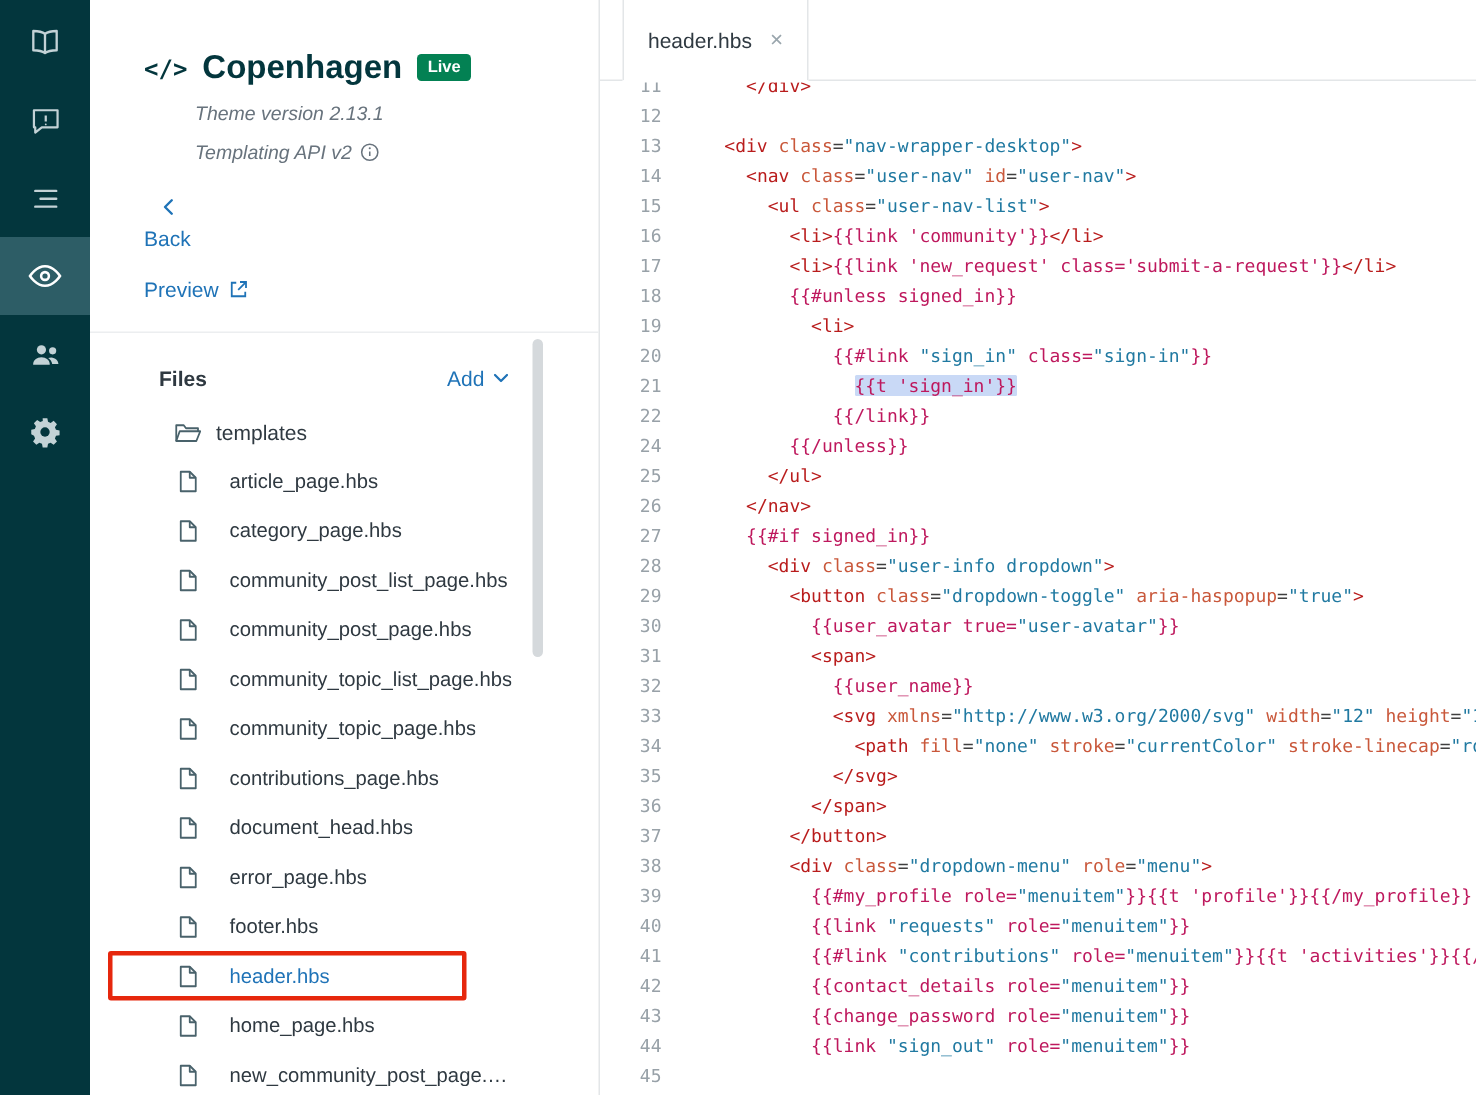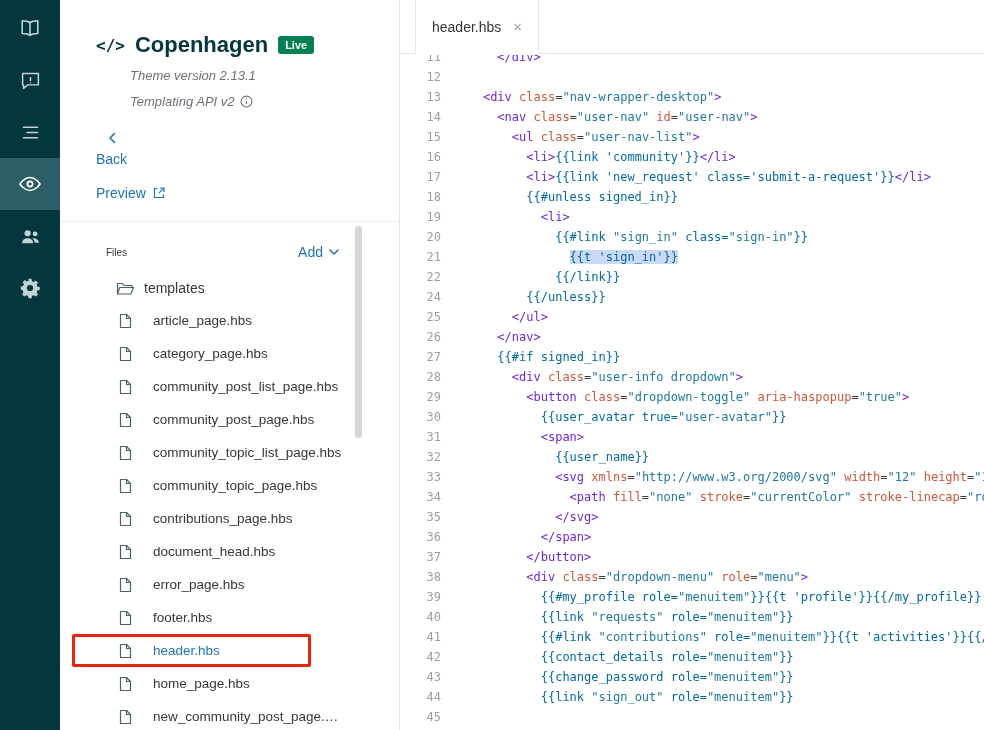--- a/index.html
+++ b/index.html
@@ -21,21 +21,21 @@
   .theme-title { font-size:22px; font-weight:700; color:#03363d; }
   .live-badge { background:#038153; color:#fff; font-size:11px; font-weight:bold; padding:2px 7px; border-radius:3px; line-height:14px; }
   .sub { margin:8px 0 0 34px; color:#68737d; font-size:13px; height:18px; display:flex; align-items:center; gap:5px;font-style:italic; }
   .sub:first-of-type { margin-top:10px; }
   .link-row { display:flex; align-items:center; gap:7px; color:#1f73b7; font-size:14px; text-decoration:none; width:max-content; }
   .back-link { margin:22px 0 0 0;flex-direction:column; }
   .preview-link { margin:18px 0 0 0; }
 
   .files-section { position:relative; border-top:1px solid #eceef0; height:519px; overflow:hidden; }
   .files-header { display:flex; justify-content:space-between; align-items:center; padding:22px 60px 12px 46px; }
-  .files-heading { font-size:10px; color:#2f3941; }
+  .files-heading { font-size:14px; color:#2f3941;font-weight:bold; }
   .add-btn { display:flex; align-items:center; gap:6px; color:#1f73b7; font-size:14px; }
   .folder-row { display:flex; align-items:center; gap:10px; padding:8px 0 8px 46px; font-size:14px; color:#2f3941;margin-left:10px; }
   .file-row { display:flex; align-items:center; gap:20px; height:33px; padding-left:58px; font-size:13.5px; color:#2f3941; position:relative; }
   .file-row.selected .file-label { color:#1f73b7; }
   .file-label { white-space:nowrap; overflow:hidden; text-overflow:ellipsis; max-width:190px; }
   .annotation-box { position:absolute; left:12px; right:88px; top:0; bottom:0; border:3px solid #e6270d; border-radius:2px; }
   .scroll-thumb { position:absolute; left:295px; top:4px; width:7px; height:212px; background:#d5d9dc; border-radius:4px; }
 
   
   .editor { position:absolute; left:400px; right:0; top:0; bottom:0; background:#fff; }
@@ -44,24 +44,24 @@
          padding:0 16px; background:#fff; border-left:1px solid #e3e6e8; border-right:1px solid #e3e6e8;
          border-bottom:1px solid #fff; font-size:14px; color:#2f3941; z-index:2; }
   .tab-close { color:#9aa6ad; font-size:15px; line-height:1; }
   .code-wrap { position:absolute; top:55px; left:0; right:0; bottom:0; overflow:hidden;
                font-family:"DejaVu Sans Mono", monospace; font-size:12px; line-height:20px; }
   .code-inner { margin-top:-8px; }
   .code-line { display:flex; white-space:pre; height:20px; }
   .ln { flex:none; width:52px; text-align:right; padding-right:11px; color:#98a1a8; user-select:none; }
   .lc { white-space:pre; padding-left:2px; color:#403f3f; }
   .tok-plain { color:#403f3f; }
-  .tok-tag { color:#6d28d9; }
+  .tok-tag { color:#b91c1c; }
   .tok-attr { color:#c9583b; }
   .tok-str { color:#2079a1; }
-  .tok-hbs { color:#0369a1; }
+  .tok-hbs { color:#be185d; }
   .tok-hbstr { color:#2079a1; }
   .sel { background:#c9d9f6; border-radius:1px; }
 </style>
 </head>
 <body>
 
 <div class="app" data-interactable="false">
 
   <nav class="sidebar" data-interactable="false">
     <div class="side-item" data-interactable="true">

